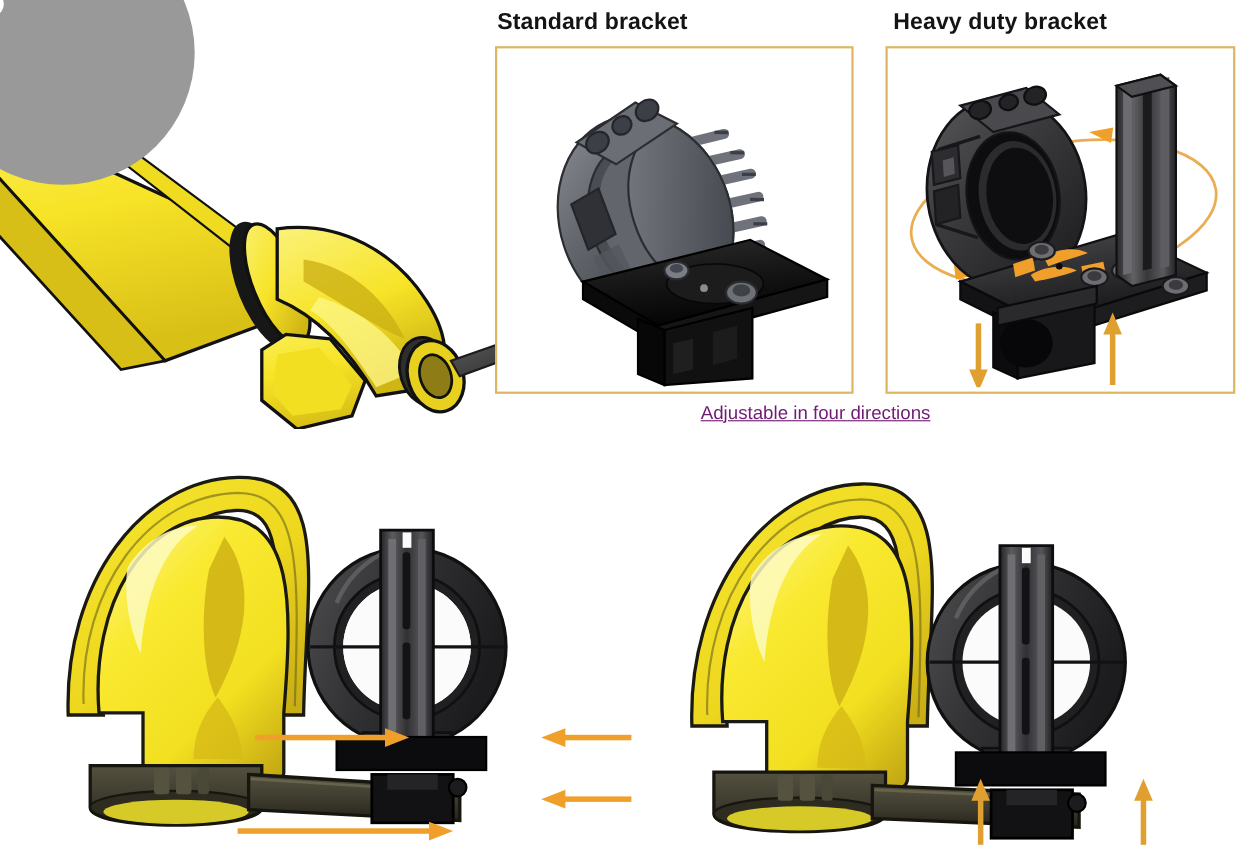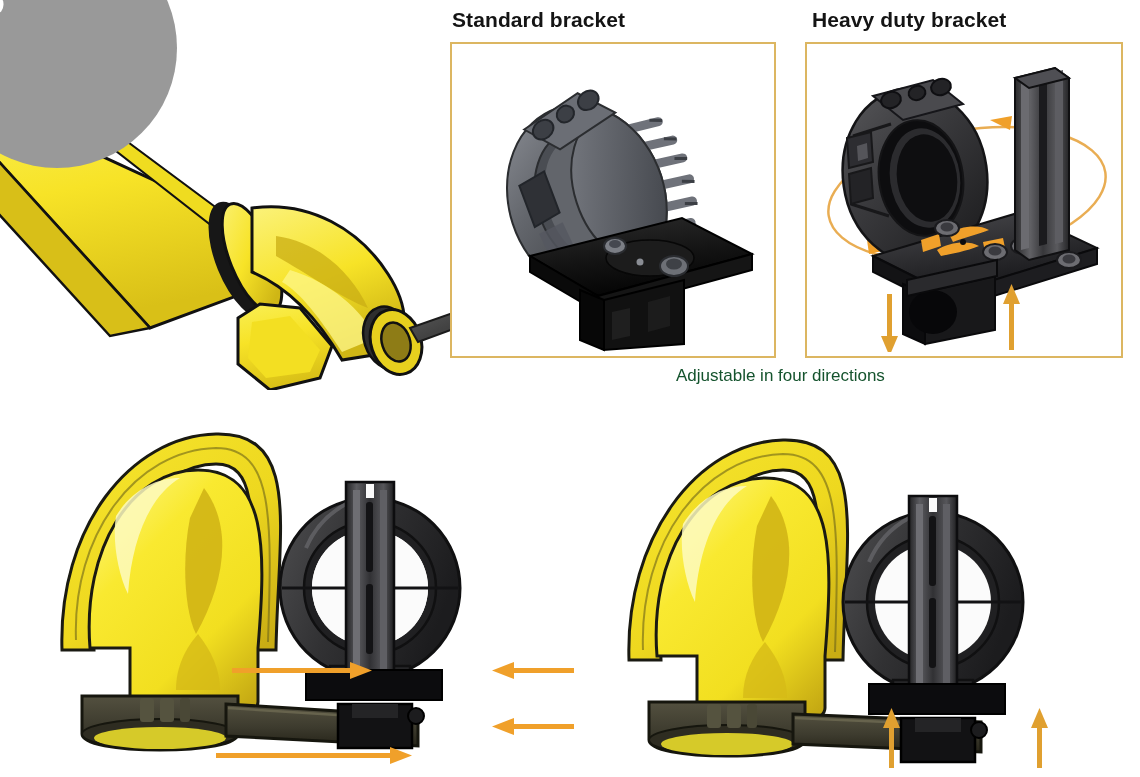--- a/index.html
+++ b/index.html
@@ -33,22 +33,22 @@
   #heading-standard{left:452px;top:8px;}
   #heading-heavy{left:812px;top:8px;}
 
   .panel-frame{
     position:absolute;border:2px solid #dcb661;background:#fff;
   }
   #frame-standard{left:450px;top:42px;width:322px;height:312px;}
   #frame-heavy{left:805px;top:42px;width:314px;height:312px;}
 
   .caption{
-    position:absolute;left:676px;top:366px;
-    font-size:17px;color:#14532d;white-space:nowrap;
+    position:absolute;left:637px;top:366px;
+    font-size:17px;color:#701a75;white-space:nowrap;text-decoration:underline;
   }
 
   svg{display:block;}
   .art{position:absolute;}
 </style>
 </head>
 <body>
 
 <div class="page">
 

